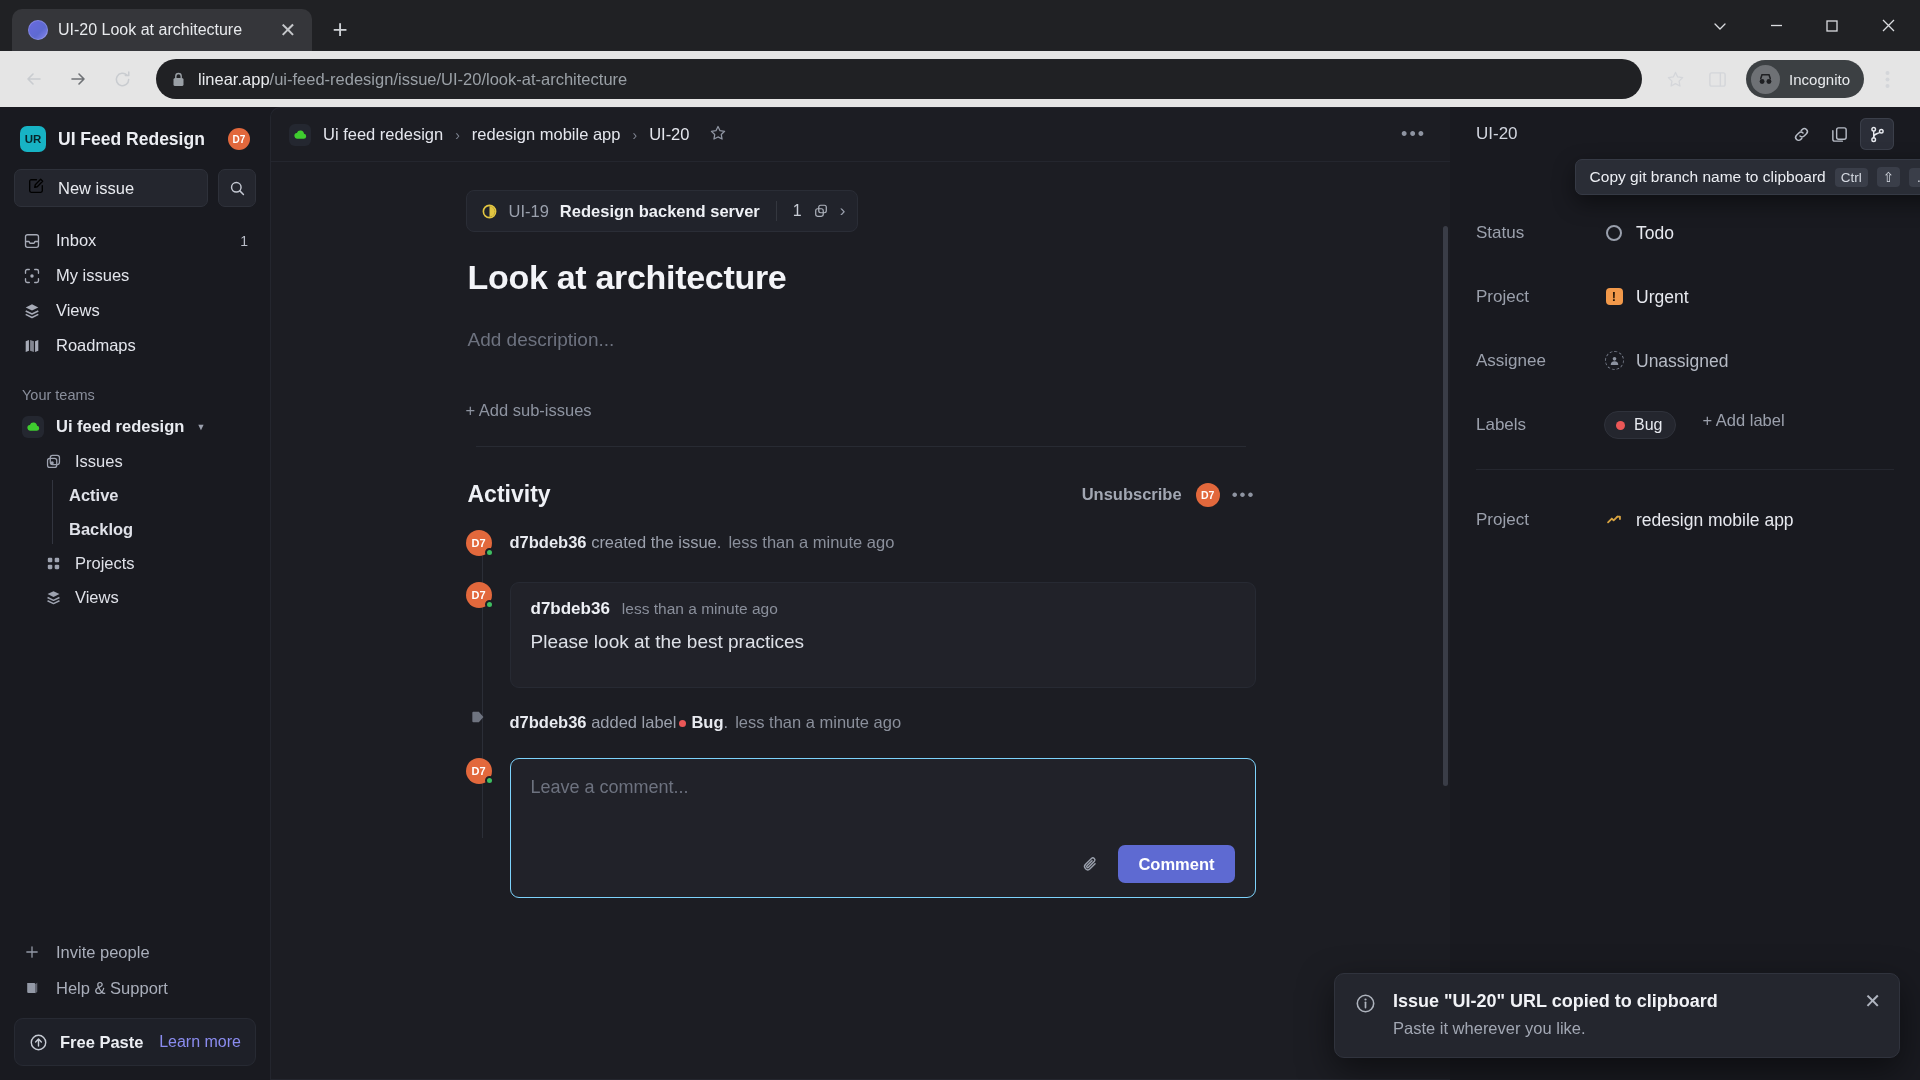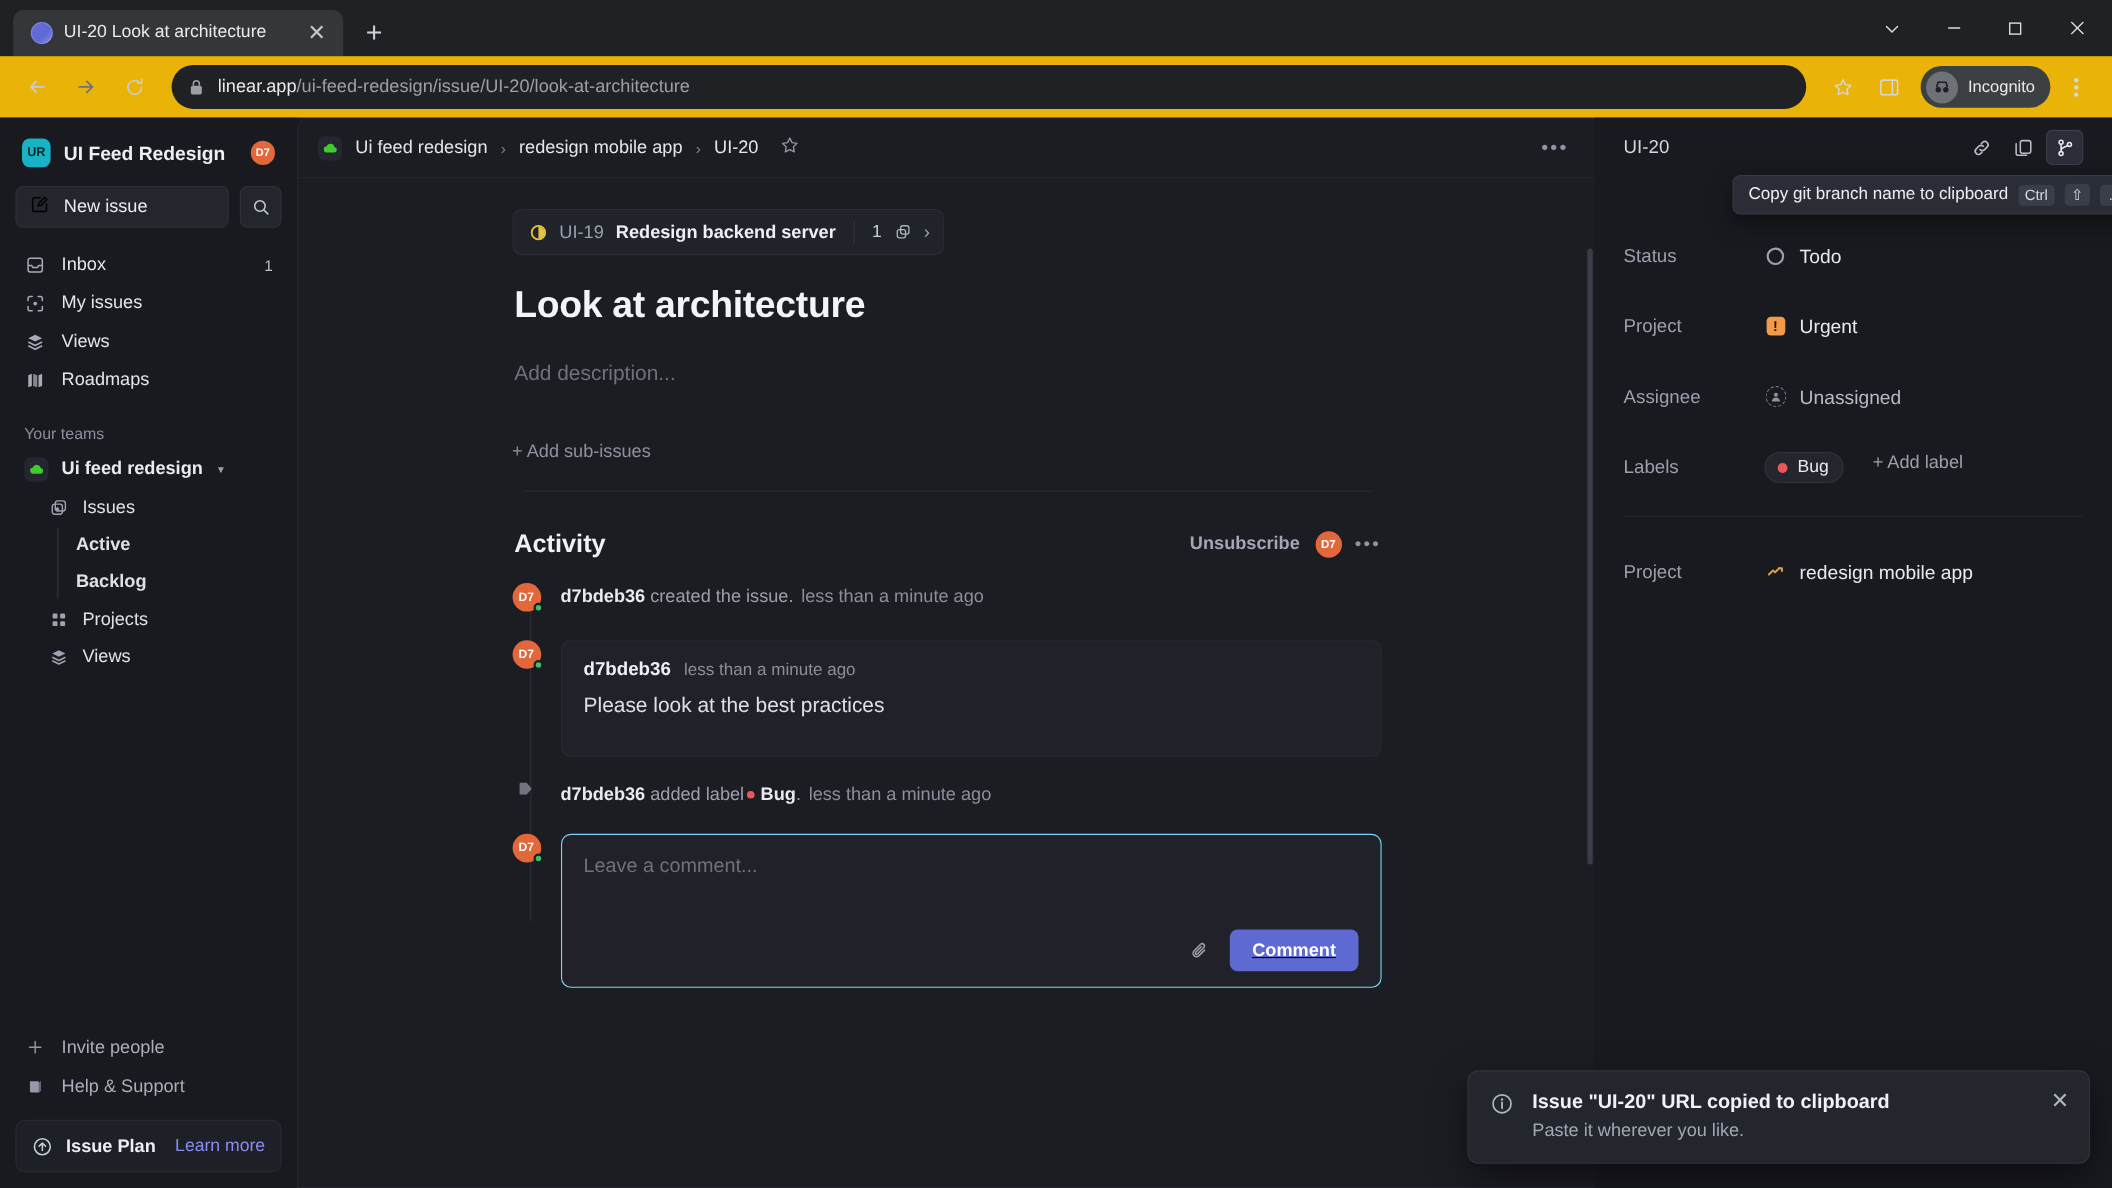--- a/index.html
+++ b/index.html
@@ -23,21 +23,21 @@
   .tab-title { color: #e8eaed; font-size: 16px; white-space: nowrap; overflow: hidden; text-overflow: ellipsis; flex: 1; }
   .tab-close { color: #c6c8cb; font-size: 20px; line-height: 1; width: 24px; height: 24px;
     display: flex; align-items: center; justify-content: center; border-radius: 50%; }
   .newtab { color: #cdd0d4; font-size: 26px; width: 40px; height: 40px; display: flex;
     align-items: center; justify-content: center; margin-left: 8px; margin-bottom: 2px; font-weight: 300;}
   .winctrls { display: flex; align-items: center; height: 51px; padding-right: 4px; }
   .winctrl { width: 56px; height: 44px; display: flex; align-items: center; justify-content: center; color: #dadce0; }
   .winctrl svg { display:block; }
 
   
-  .toolbar { background: #eab308; height: 56px; display: flex; align-items: center; padding: 0 14px; gap: 4px; }
+  .toolbar { background: #e5e5e5; height: 56px; display: flex; align-items: center; padding: 0 14px; gap: 4px; }
   .nav-btn { width: 40px; height: 40px; display: flex; align-items: center; justify-content: center;
     color: #c9ccd0; border-radius: 50%; }
   .nav-btn.disabled { color: #6f7276; }
   .omnibox {
     flex: 1; height: 40px; background: #202124; border-radius: 20px;
     display: flex; align-items: center; padding: 0 14px; margin: 0 10px; gap: 12px;
   }
   .lock { width: 16px; height: 16px; display:flex; align-items:center; justify-content:center; color:#9aa0a6; }
   .url { font-size: 16.5px; color: #9aa0a6; white-space: nowrap; overflow: hidden; }
   .url .host { color: #e8eaed; }
@@ -160,21 +160,21 @@
   .cc-ts { color:#8a8f9b; font-size: 15.5px; }
   .cc-body { color:#dde0e7; font-size: 19px; margin-top: 12px; }
 
   .tag-ico { width: 26px; display:flex; align-items:center; justify-content:center; color:#6f7480; flex:0 0 26px; z-index:1; }
   .dot-bug { display:inline-block; width: 7px; height:7px; border-radius:50%; background:#eb5757; margin: 0 5px 0 3px; vertical-align: middle;}
 
   .composer { display:flex; gap: 18px; margin-top: 26px; align-items:flex-start; }
   .composer-box { flex:1; background:#212229; border:1px solid #7dd3fc; border-radius: 9px; min-height: 140px;
     padding: 18px 20px 0 20px; display:flex; flex-direction:column; }
   .composer-ph { color:#6d727f; font-size: 18px; }
-  .composer-foot { margin-top:auto; display:flex; align-items:center; justify-content:flex-end; gap: 18px; padding: 0 0 14px 0; text-decoration: underline; }
+  .composer-foot { margin-top:auto; display:flex; align-items:center; justify-content:flex-end; gap: 18px; padding: 0 0 14px 0; }
   .attach { color:#9aa0ac; display:flex; align-items:center; }
   .comment-btn { background:#5e6ad2; color:#fff; font-size:16.5px; font-weight:600; border-radius:7px;
     height: 38px; padding: 0 20px; display:flex; align-items:center; justify-content:center; }
 
   .scrollbar { position:absolute; right: 2px; top: 64px; width: 5px; height: 560px; border-radius: 3px; background:#3a3d47; }
 
   
   .rpanel { width: 470px; flex: 0 0 470px; background: #191a20; padding: 0 26px 0 26px; position: relative; }
   .rp-head { height: 54px; display:flex; align-items:center; gap: 4px; }
   .rp-id { color:#d2d6df; font-size: 17px; flex: 1; }
@@ -449,21 +449,21 @@
         </span>
         <span class="lbl">Help &amp; Support</span>
       </div>
       <div class="plan-card">
         <span class="ico">
           <svg width="19" height="19" viewBox="0 0 20 20">
               <circle cx="10" cy="10" r="7.6" stroke="currentColor" stroke-width="1.5" fill="none"></circle>
               <path d="M10 13.6V6.6M7 9.4L10 6.4l3 3" stroke="currentColor" stroke-width="1.5" fill="none" stroke-linecap="round" stroke-linejoin="round"></path>
             </svg>
         </span>
-        <span class="plan-name">Issue Plan</span>
+        <span class="plan-name">Free Paste</span>
         <span class="plan-link">Learn more</span>
       </div>
     </div>
   </div>
 
   <div class="main">
     <div class="content">
 
       <div class="content-header">
         <span class="crumb-ico">

